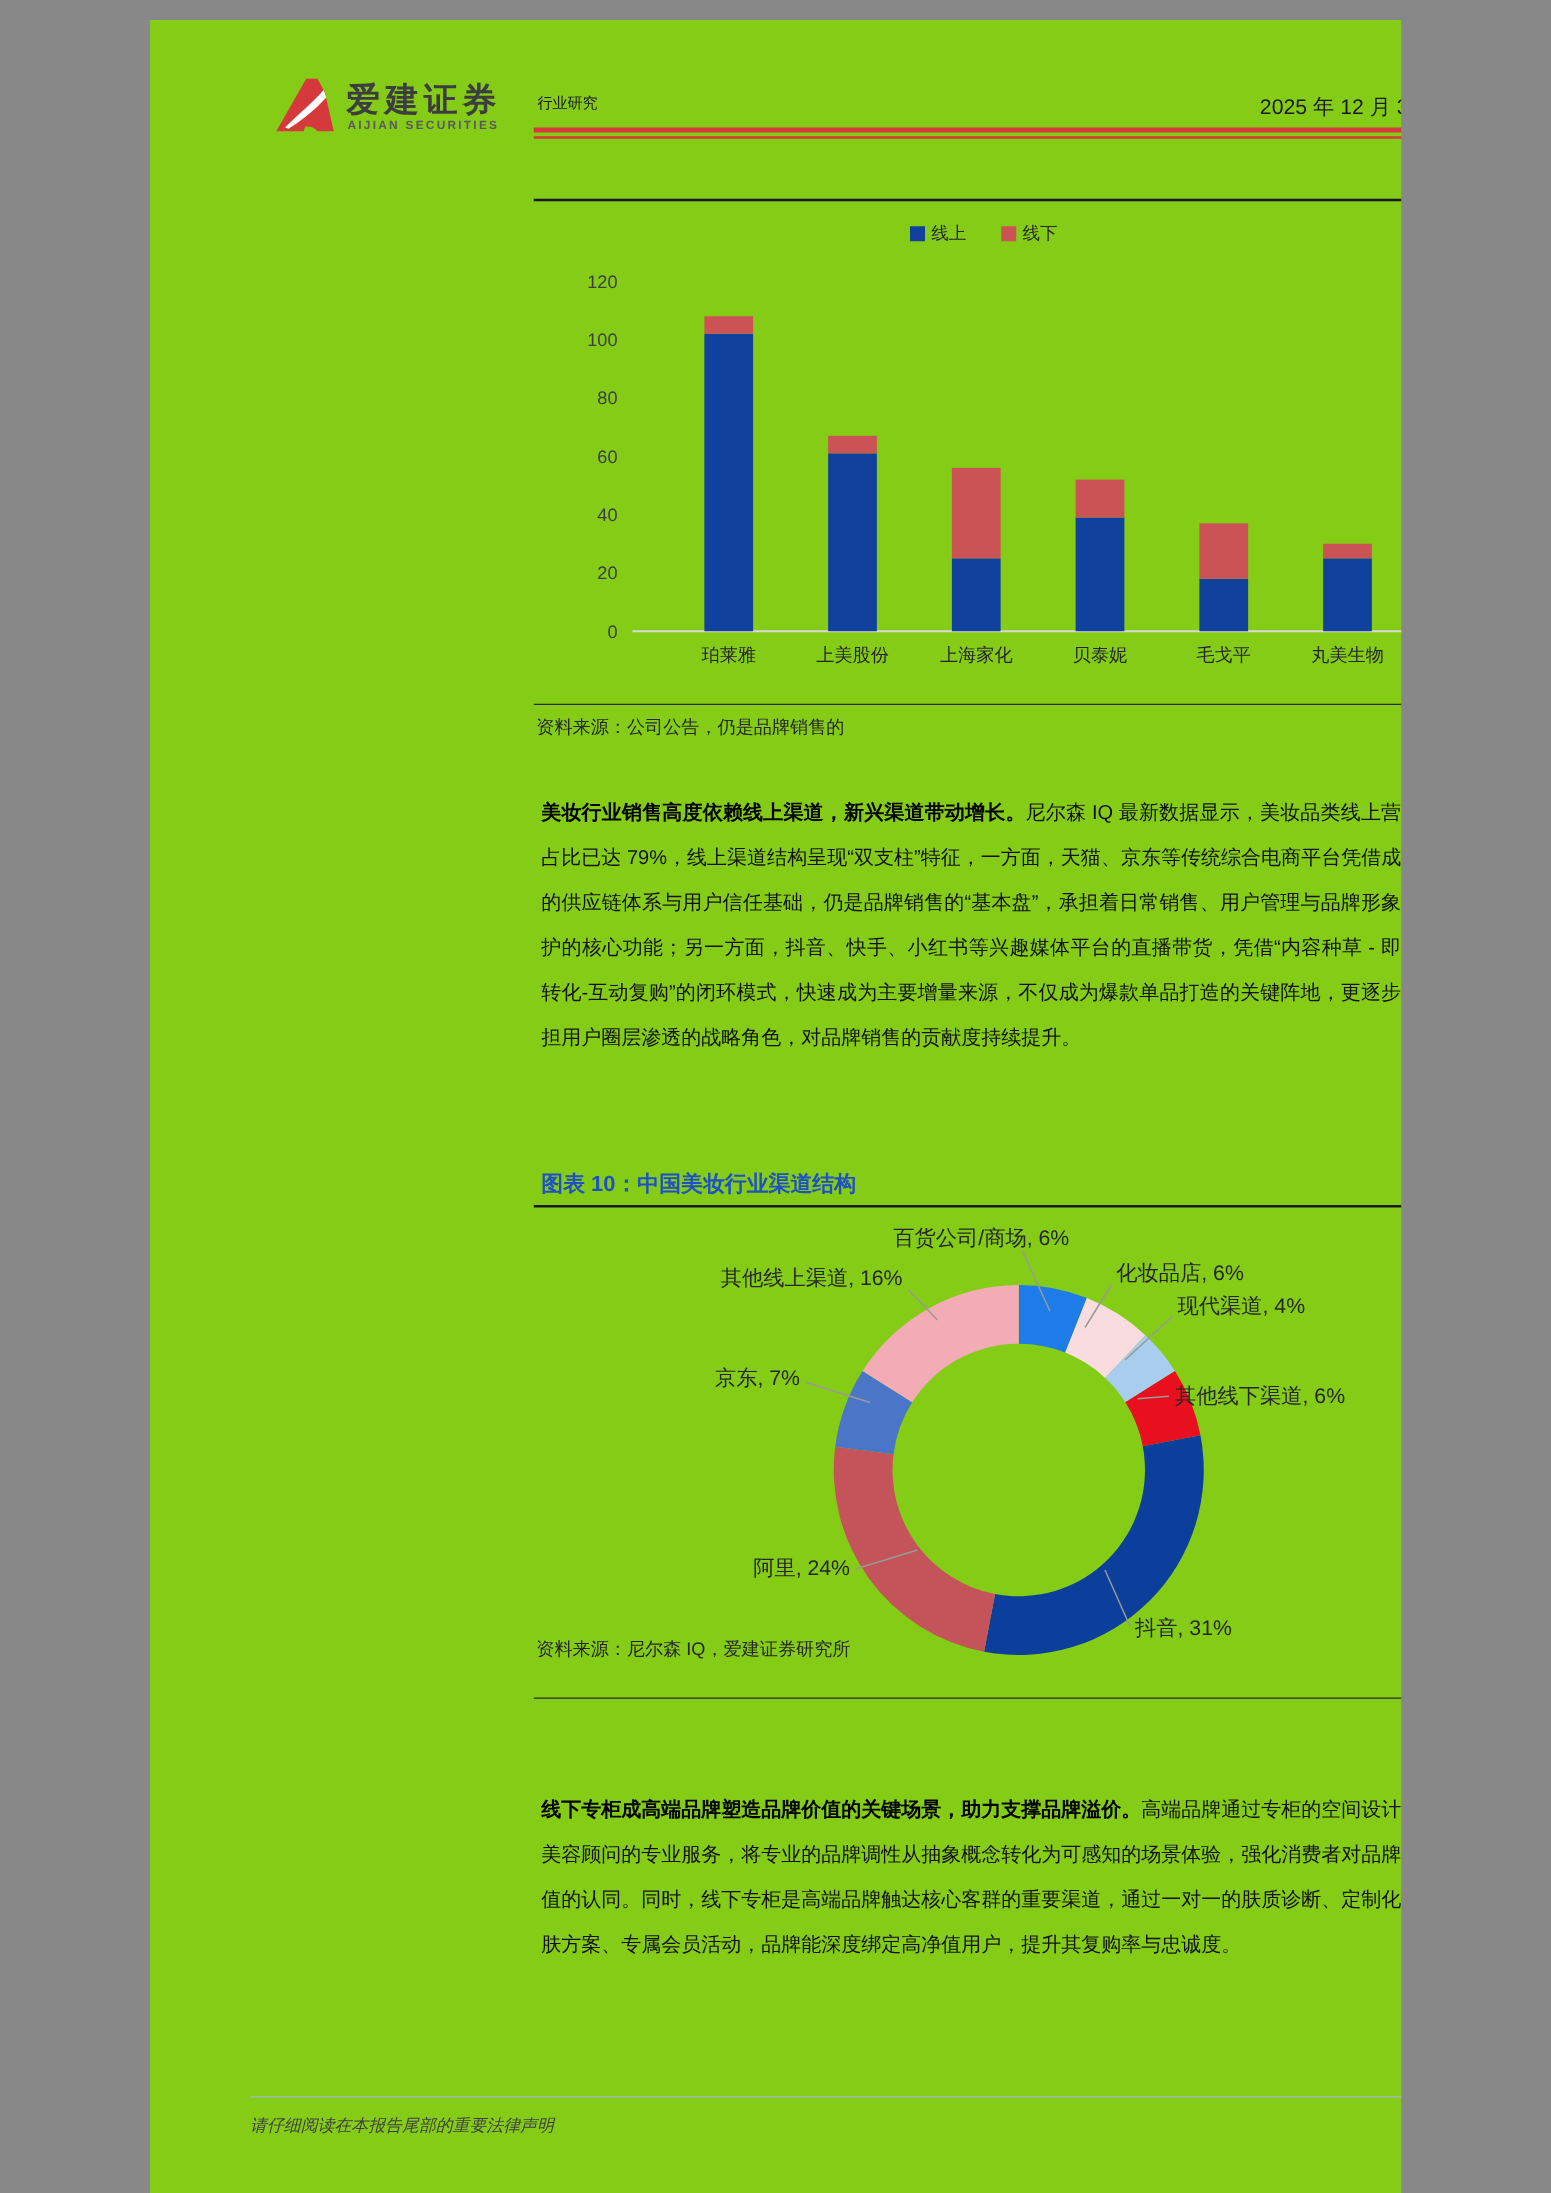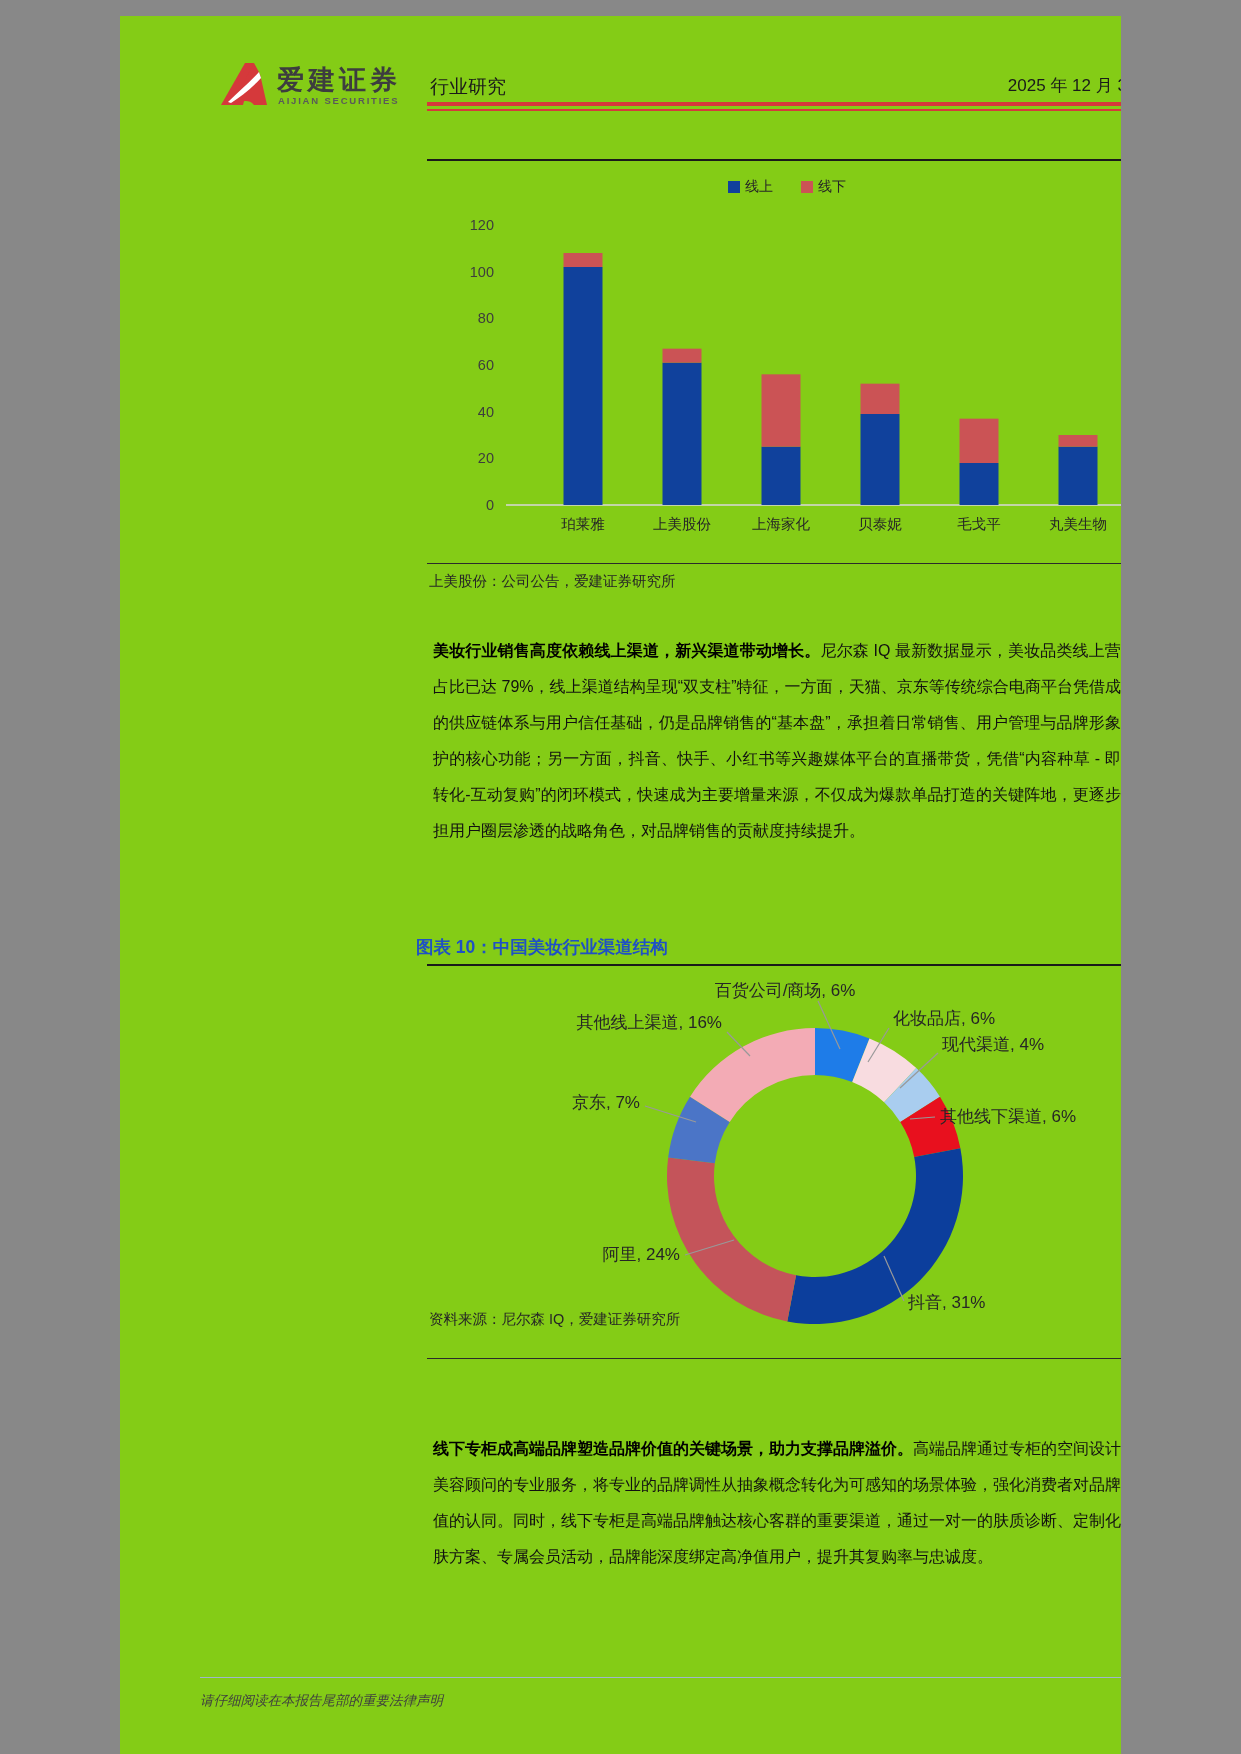--- a/index.html
+++ b/index.html
@@ -3,21 +3,21 @@
 <meta charset="utf-8">
 <style>
   html,body{margin:0;padding:0;background:#888;}
   .page{position:relative;width:1001px;height:1754px;background:#84cc16;margin:16px auto;
         font-family:"Liberation Sans","DejaVu Sans",sans-serif;overflow:hidden;color:#1a1a1a;}
   .abs{position:absolute;}
 
   
   .brand-cn{font-size:27px;font-weight:bold;color:#3d3d3f;letter-spacing:4px;}
   .brand-en{font-size:9.5px;color:#5a5a5a;letter-spacing:1.8px;font-weight:bold;}
-  .section-label{font-size:19px;color:#1a1a1a;}
+  .section-label{font-size:12px;color:#1a1a1a;}
   .date-label{font-size:17px;color:#1a1a1a;text-align:center;}
   .redline{background:#D5393B;}
 
   
   .fig-title{font-size:17.5px;font-weight:bold;color:#1F51C4;}
   .rule{background:#1a1a1a;height:2px;}
   .thinrule{background:#2b2b2b;height:1px;}
   .source-text{font-size:14.5px;color:#262626;}
 
   
@@ -95,27 +95,27 @@
         <rect x="608.5" y="272.6666666666667" width="39" height="58.333333333333336" fill="#10419C"></rect>
         <rect x="608.5" y="261" width="39" height="11.666666666666668" fill="#CB5355"></rect>
         <text x="628" y="355" text-anchor="middle" font-size="14.5" fill="#262626">丸美生物</text>
         <rect x="707.5" y="291.3333333333333" width="39" height="39.66666666666667" fill="#10419C"></rect>
         <rect x="707.5" y="289" width="39" height="2.3333333333333335" fill="#CB5355"></rect>
         <text x="727" y="355" text-anchor="middle" font-size="14.5" fill="#262626">若羽臣</text>
       </svg>
   </div>
 
   <div class="abs thinrule" style="left:307px;top:547px;width:806px;"></div>
-  <div class="abs source-text" style="left:309px;top:556px;">上美股份：公司公告，爱建证券研究所</div>
+  <div class="abs source-text" style="left:309px;top:556px;">资料来源：公司公告，仍是品牌销售的</div>
 
   <div class="abs para" style="left:313px;top:617px;">
     <strong>美妆行业销售高度依赖线上渠道，新兴渠道带动增长。</strong><span>尼尔森 IQ 最新数据显示，美妆品类线上营收占比已达 79%，线上渠道结构呈现“双支柱”特征，一方面，天猫、京东等传统综合电商平台凭借成熟的供应链体系与用户信任基础，仍是品牌销售的“基本盘”，承担着日常销售、用户管理与品牌形象维护的核心功能；另一方面，抖音、快手、小红书等兴趣媒体平台的直播带货，凭借“内容种草 - 即时转化-互动复购”的闭环模式，快速成为主要增量来源，不仅成为爆款单品打造的关键阵地，更逐步承担用户圈层渗透的战略角色，对品牌销售的贡献度持续提升。</span>
   </div>
 
-  <div class="abs fig-title" style="left:296px;top:919px;text-align:right;">图表 10：中国美妆行业渠道结构</div>
+  <div class="abs fig-title" style="left:313px;top:919px;text-align:right;">图表 10：中国美妆行业渠道结构</div>
   <div class="abs rule" style="left:307px;top:948px;width:806px;"></div>
 
   <div class="abs" style="left:360px;top:950px;width:660px;height:380px;">
     <svg id="donut-svg" width="660" height="380" viewBox="0 0 660 380">
         <path d="M 335.00 62.00 A 148 148 0 0 1 389.48 72.39 L 372.18 116.09 A 101 101 0 0 0 335.00 109.00 Z" fill="#1E7CE8"></path>
         <line x1="338" y1="35" x2="360" y2="83" stroke="#999" stroke-width="1.2"></line>
         <text x="305" y="30" text-anchor="middle" font-size="17" fill="#262626">百货公司/商场, 6%</text>
         <path d="M 389.48 72.39 A 148 148 0 0 1 436.31 102.11 L 404.14 136.37 A 101 101 0 0 0 372.18 116.09 Z" fill="#F8DCE0"></path>
         <line x1="409" y1="62" x2="388" y2="96" stroke="#999" stroke-width="1.2"></line>
         <text x="413" y="58" text-anchor="start" font-size="17" fill="#262626">化妆品店, 6%</text>

